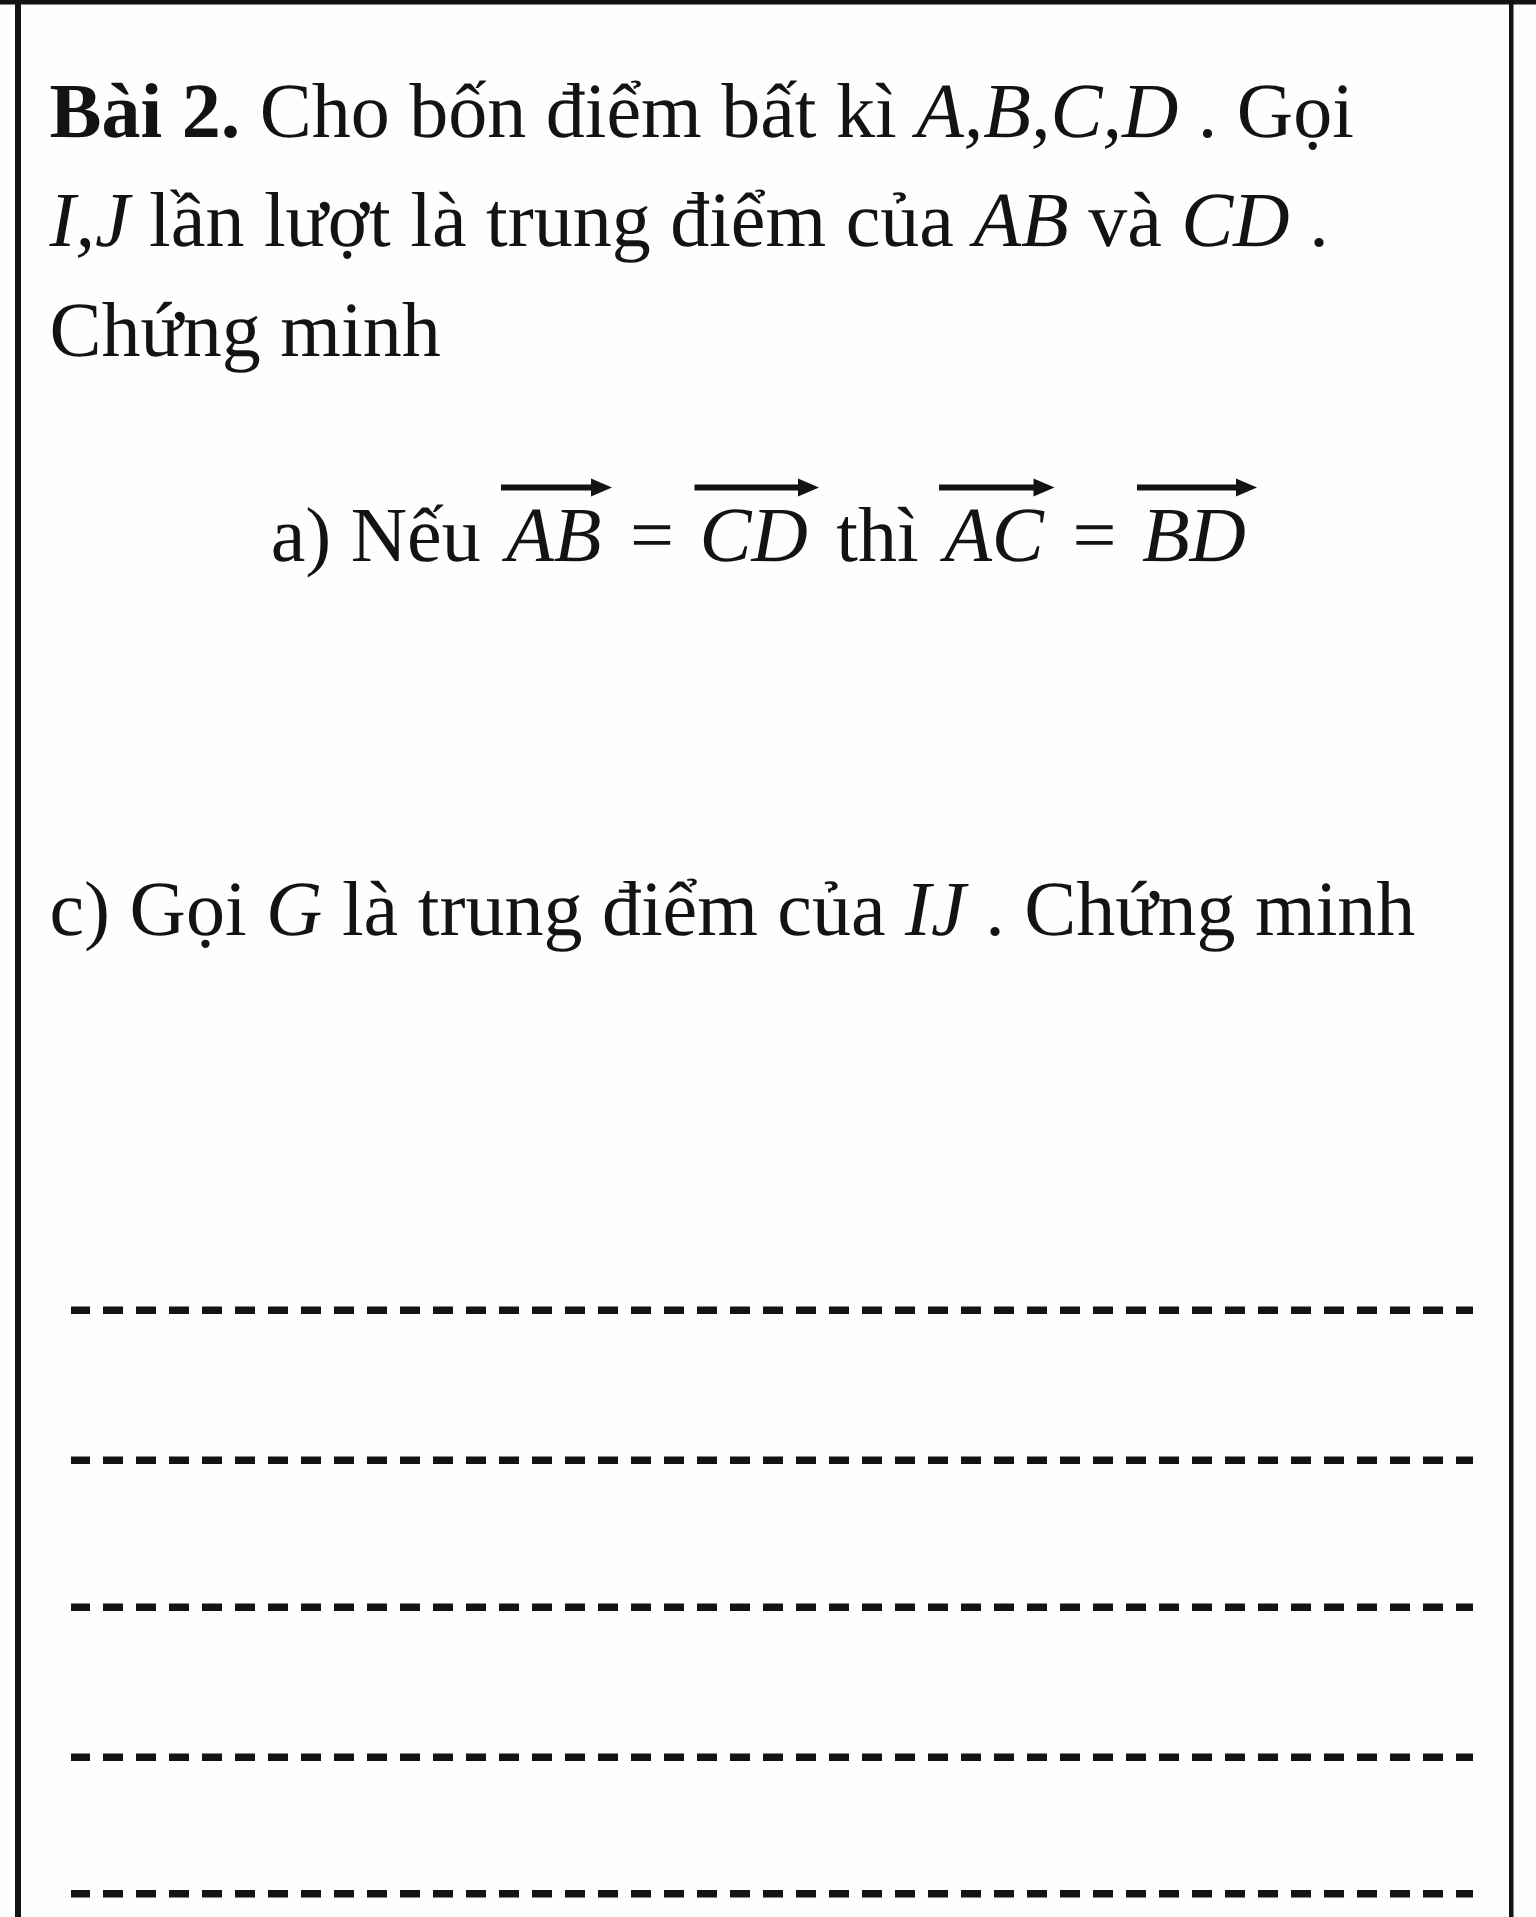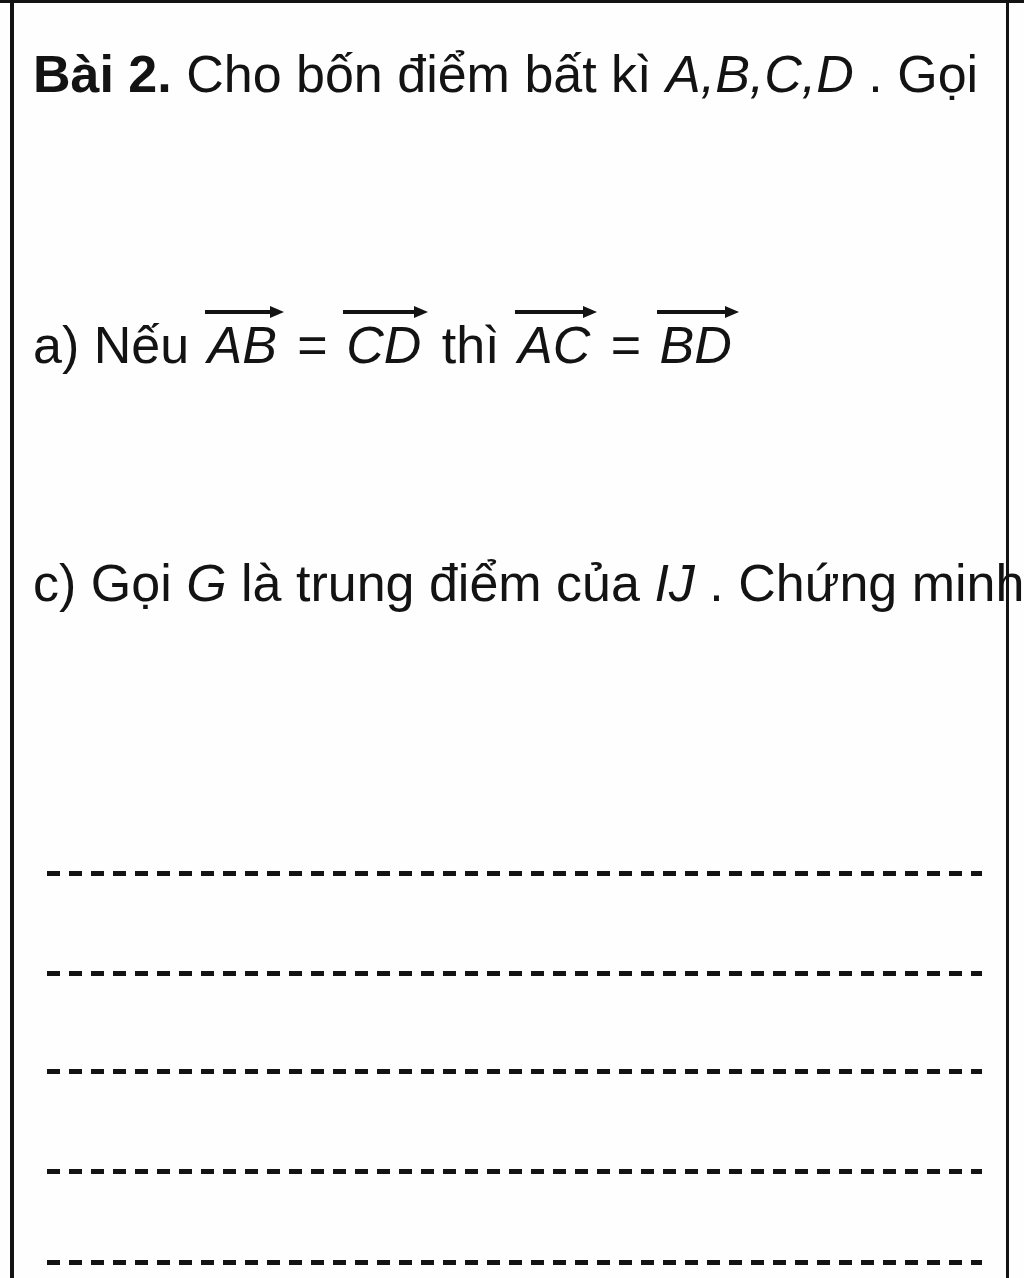--- a/index.html
+++ b/index.html
@@ -4,32 +4,32 @@
 <style>
   :root { --ink: #131313; }
   * { box-sizing: border-box; }
   html, body { margin: 0; padding: 0; background: #ffffff; }
   .page {
     position: relative;
     width: 1024px;
     height: 1278px;
     background: #fefefe;
     overflow: hidden;
-    font-family: Liberation Sans, sans-serif;
+    font-family: Liberation Serif, serif;
     color: var(--ink);
   }
   .border-top   { position: absolute; top: 0; left: 0; width: 100%; height: 3px; background: var(--ink); }
   .border-left  { position: absolute; top: 0; left: 10px;  width: 4px; height: 100%; background: var(--ink); }
   .border-right { position: absolute; top: 0; left: 1006px; width: 3px; height: 100%; background: var(--ink); }
 
   .block { position: absolute; left: 33px; right: 40px; font-size: 52px; white-space: nowrap; }
   .intro  { top: 38px;  line-height: 73px; white-space: normal; }
-  .line-a { top: 301px; line-height: 58px; }
+  .line-a { top: 314px; line-height: 58px; text-align: center; }
   .line-b { top: 448px; line-height: 58px; }
-  .part-c { top: 543px; line-height: 80px; }
+  .part-c { top: 567px; line-height: 80px; }
   .solution-heading { top: 752px; line-height: 60px; font-weight: bold; }
 
   .b { font-weight: bold; }
   .m { font-style: italic; }
 
   .vec {
     display: inline-block;
     position: relative;
     font-style: italic;
     line-height: 1;
@@ -69,20 +69,22 @@
 </head>
 <body>
 
 <div class="page">
   <div class="border-top"></div>
   <div class="border-left"></div>
   <div class="border-right"></div>
 
   <div class="block intro">
     <div><span class="b">Bài 2.</span><span> Cho bốn điểm bất kì </span><span class="m">A,B,C,D</span><span> . Gọi</span></div>
+    <div><span class="m">I,J</span><span> lần lượt là trung điểm của </span><span class="m">AB</span><span> và </span><span class="m">CD</span><span> .</span></div>
+    <div><span>Chứng minh</span></div>
   </div>
 
   <div class="block line-a"><span>a) Nếu </span><span class="vec">AB</span><span> = </span><span class="vec">CD</span><span> thì </span><span class="vec">AC</span><span> = </span><span class="vec">BD</span></div>
 
 
   <div class="block part-c">
     <div><span>c) Gọi </span><span class="m">G</span><span> là trung điểm của </span><span class="m">IJ</span><span> . Chứng minh</span></div>
   </div>
 
 

